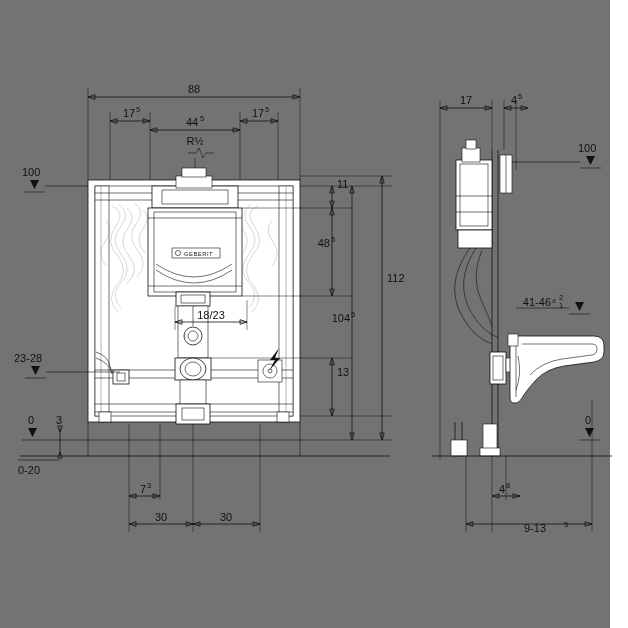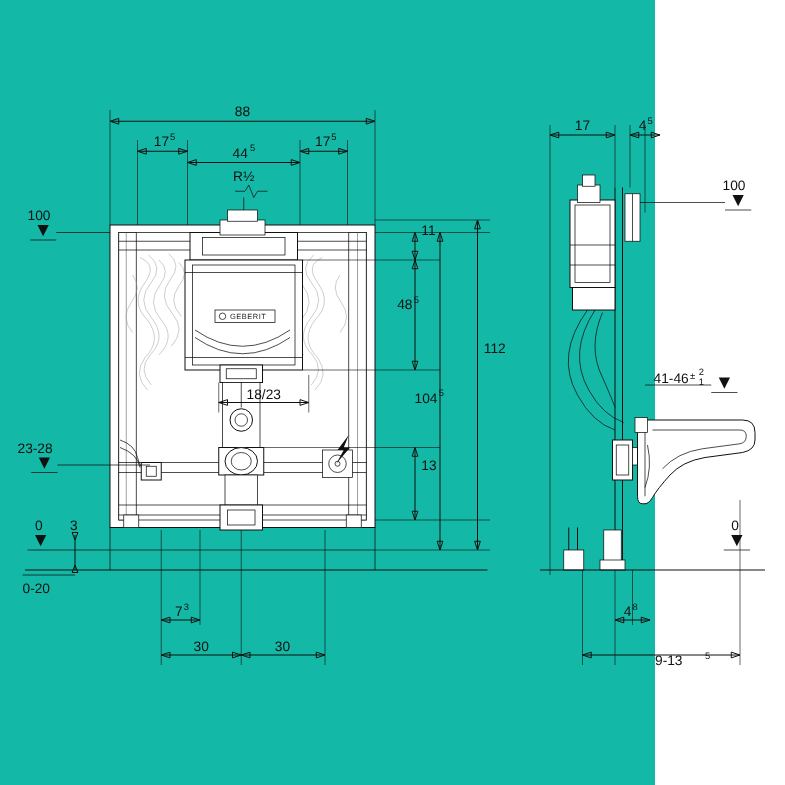--- a/index.html
+++ b/index.html
@@ -1,17 +1,17 @@
 <!DOCTYPE html>
 <html><head>
 <meta charset="utf-8">
 <style>
   html,body{margin:0;padding:0;background:#ffffff;}
   body{width:628px;height:628px;overflow:hidden;font-family:"Liberation Sans",sans-serif;}
-  #wrap{position:relative;width:524px;height:628px;background:#14b8a6;}
+  #wrap{position:relative;width:610px;height:628px;background:#737373;}
   svg{display:block;}
   .dim{font-family:"Liberation Sans",sans-serif;font-size:11px;fill:#111;}
   .dimsup{font-family:"Liberation Sans",sans-serif;font-size:7.5px;fill:#111;}
   .ln{stroke:#111;stroke-width:0.8;fill:none;}
   .thin{stroke:#111;stroke-width:0.6;fill:none;}
   .vthin{stroke:#555;stroke-width:0.45;fill:none;}
   .ext{stroke:#111;stroke-width:0.5;fill:none;}
   .hatch{stroke:#9a9a9a;stroke-width:0.4;fill:none;}
   .fillw{fill:#ffffff;}
   .brand{font-family:"Liberation Sans",sans-serif;font-size:6px;fill:#222;letter-spacing:0.4px;}

